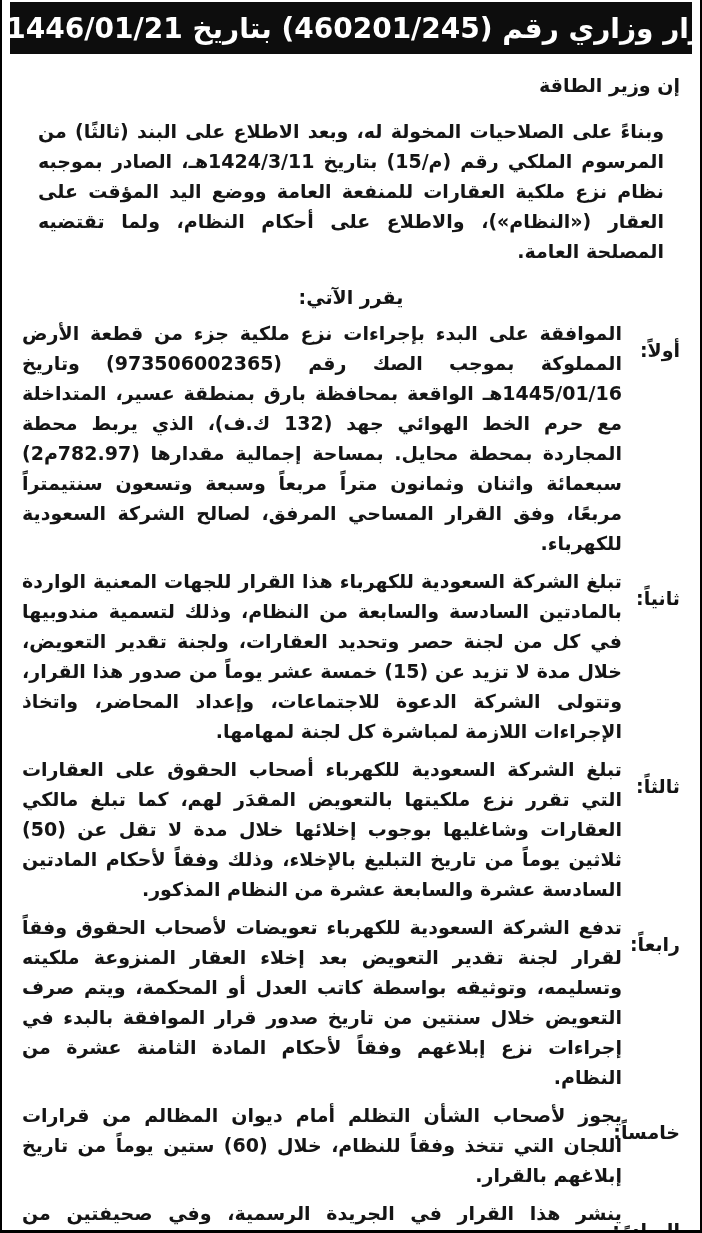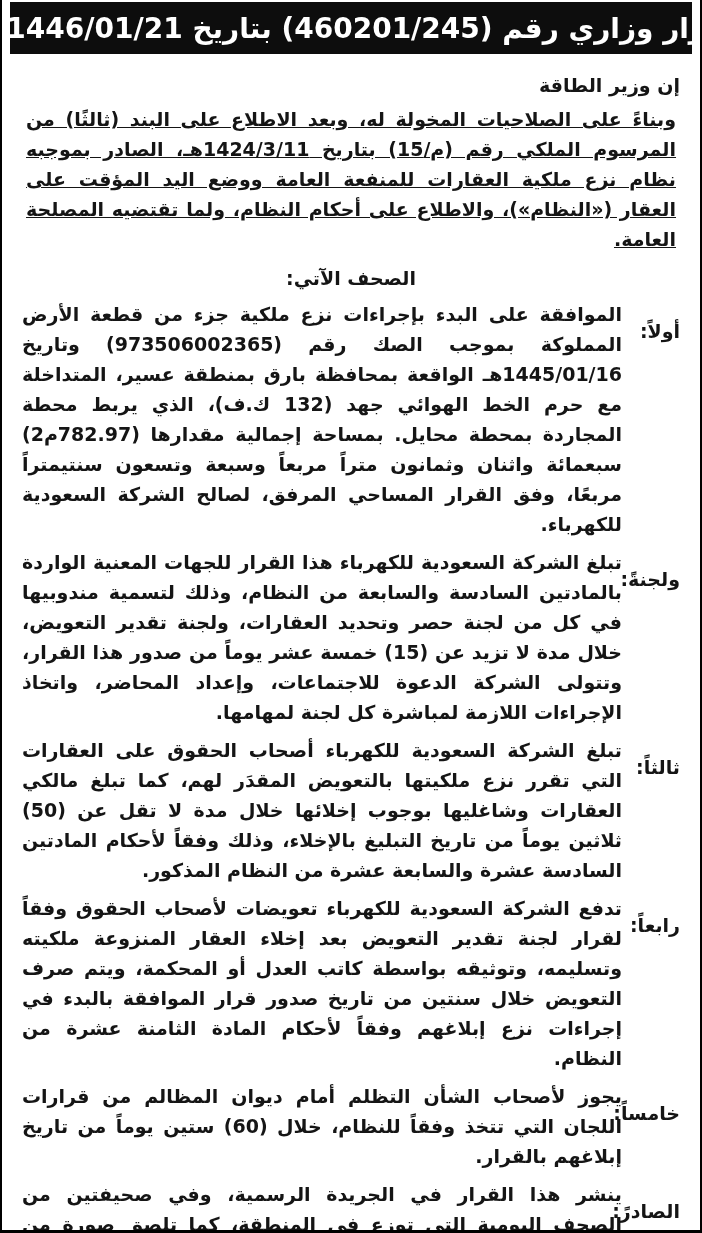--- a/index.html
+++ b/index.html
@@ -38,23 +38,22 @@
     font-size: 19px;
     line-height: 30px;
     font-weight: 700;
     text-align: right;
   }
   .opening {
     margin: 4px 0 0 0;
     text-align: right;
   }
   .basis {
-    margin: 4px;
+    margin: 16px;
     text-align: justify;
-    text-decoration: underline;
   }
   .decree-intro {
     margin: 9px 0 6px 0;
     text-align: center;
   }
   .clause {
     position: relative;
     padding-right: 58px;
     margin: 0 0 8px 0;
     text-align: justify;
@@ -74,29 +73,29 @@
   <div class="title-bar">
     <span>قرار وزاري رقم (460201/245) بتاريخ 1446/01/21هـ</span>
   </div>
 
   <div class="doc-body">
 
     <p class="opening">إن وزير الطاقة</p>
 
     <p class="basis">وبناءً على الصلاحيات المخولة له، وبعد الاطلاع على البند (ثالثًا) من المرسوم الملكي رقم (م/15) بتاريخ 1424/3/11هـ، الصادر بموجبه نظام نزع ملكية العقارات للمنفعة العامة ووضع اليد المؤقت على العقار («النظام»)، والاطلاع على أحكام النظام، ولما تقتضيه المصلحة العامة.</p>
 
-    <p class="decree-intro">الصحف الآتي:</p>
+    <p class="decree-intro">يقرر الآتي:</p>
 
     <div class="clause">
       <span class="clause-label">أولاً:</span>
       <span>الموافقة على البدء بإجراءات نزع ملكية جزء من قطعة الأرض المملوكة بموجب الصك رقم (973506002365) وتاريخ 1445/01/16هـ الواقعة بمحافظة بارق بمنطقة عسير، المتداخلة مع حرم الخط الهوائي جهد (132 ك.ف)، الذي يربط محطة المجاردة بمحطة محايل. بمساحة إجمالية مقدارها (782.97م2) سبعمائة واثنان وثمانون متراً مربعاً وسبعة وتسعون سنتيمتراً مربعًا، وفق القرار المساحي المرفق، لصالح الشركة السعودية للكهرباء.</span>
     </div>
 
     <div class="clause">
-      <span class="clause-label">ولجنةً:</span>
+      <span class="clause-label">ثانياً:</span>
       <span>تبلغ الشركة السعودية للكهرباء هذا القرار للجهات المعنية الواردة بالمادتين السادسة والسابعة من النظام، وذلك لتسمية مندوبيها في كل من لجنة حصر وتحديد العقارات، ولجنة تقدير التعويض، خلال مدة لا تزيد عن (15) خمسة عشر يوماً من صدور هذا القرار، وتتولى الشركة الدعوة للاجتماعات، وإعداد المحاضر، واتخاذ الإجراءات اللازمة لمباشرة كل لجنة لمهامها.</span>
     </div>
 
     <div class="clause">
       <span class="clause-label">ثالثاً:</span>
       <span>تبلغ الشركة السعودية للكهرباء أصحاب الحقوق على العقارات التي تقرر نزع ملكيتها بالتعويض المقدَر لهم، كما تبلغ مالكي العقارات وشاغليها بوجوب إخلائها خلال مدة لا تقل عن (50) ثلاثين يوماً من تاريخ التبليغ بالإخلاء، وذلك وفقاً لأحكام المادتين السادسة عشرة والسابعة عشرة من النظام المذكور.</span>
     </div>
 
     <div class="clause">
       <span class="clause-label">رابعاً:</span>

